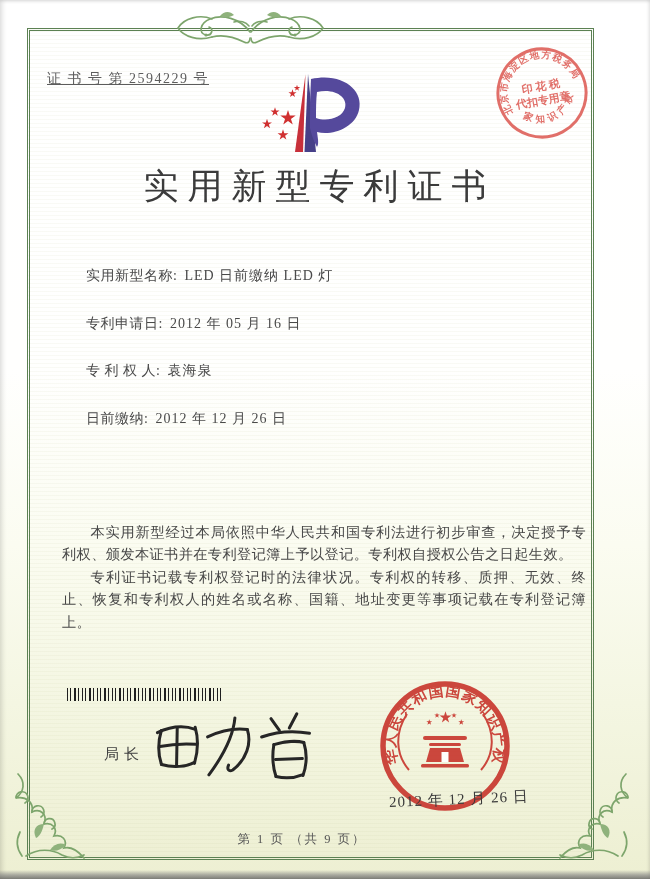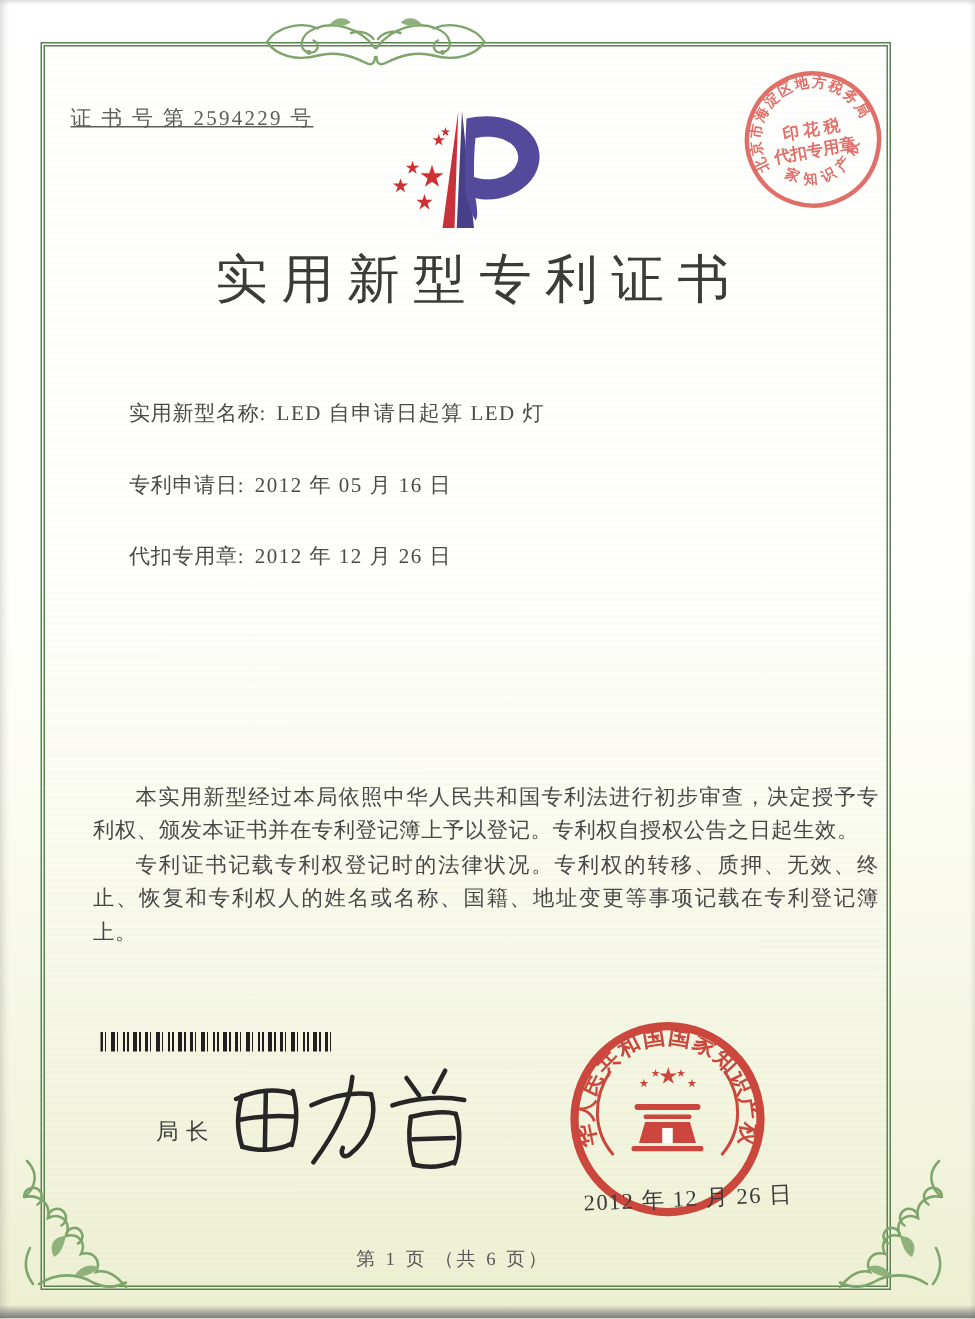--- a/index.html
+++ b/index.html
@@ -145,27 +145,30 @@
     <g transform="rotate(-10 50 50)" fill="#dd5c55" font-weight="bold" text-anchor="middle">
       <text x="50" y="47" font-size="11">印 花 税</text>
       <text x="50" y="61" font-size="11">代扣专用章</text>
     </g>
   </svg>
 
   <div class="title">实用新型专利证书</div>
 
   <div class="fields">
     <div class="field-row">
-      <span class="label">实用新型名称:</span><span class="value">LED 自申请日起算 LED 灯</span>
+      <span class="label">实用新型名称:</span><span class="value">LED 日前缴纳 LED 灯</span>
     </div>
     <div class="field-row">
       <span class="label">专利申请日:</span><span class="value">2012 年 05 月 16 日</span>
     </div>
     <div class="field-row">
-      <span class="label">代扣专用章:</span><span class="value">2012 年 12 月 26 日</span>
+      <span class="label">专 利 权 人:</span><span class="value">袁海泉</span>
+    </div>
+    <div class="field-row">
+      <span class="label">日前缴纳:</span><span class="value">2012 年 12 月 26 日</span>
     </div>
   </div>
 
   <div class="body-text">
     <p>本实用新型经过本局依照中华人民共和国专利法进行初步审查，决定授予专利权、颁发本证书并在专利登记簿上予以登记。专利权自授权公告之日起生效。</p>
     <p>专利证书记载专利权登记时的法律状况。专利权的转移、质押、无效、终止、恢复和专利权人的姓名或名称、国籍、地址变更等事项记载在专利登记簿上。</p>
   </div>
 
   <div class="barcode"></div>
 
@@ -213,18 +216,18 @@
       <path d="M47,82 L51,68 L81,68 L85,82 Z"></path>
       <rect x="62.5" y="72" width="7" height="10" fill="#ffffff"></rect>
       <rect x="42" y="84" width="48" height="3.5" rx="1.5"></rect>
       <path d="M28,34 C16,52 16,74 30,90" fill="none" stroke="#c93a31" stroke-width="2"></path>
       <path d="M104,34 C116,52 116,74 102,90" fill="none" stroke="#c93a31" stroke-width="2"></path>
     </g>
   </svg>
 
   <div class="issue-date">2012 年 12 月 26 日</div>
 
-  <div class="footer-page">第 1 页 （共 6 页）</div>
+  <div class="footer-page">第 1 页 （共 9 页）</div>
 
 </div>
 
 <div class="scan-edges"></div>
 <div class="scan-bottom"></div>
 
 </body></html>

